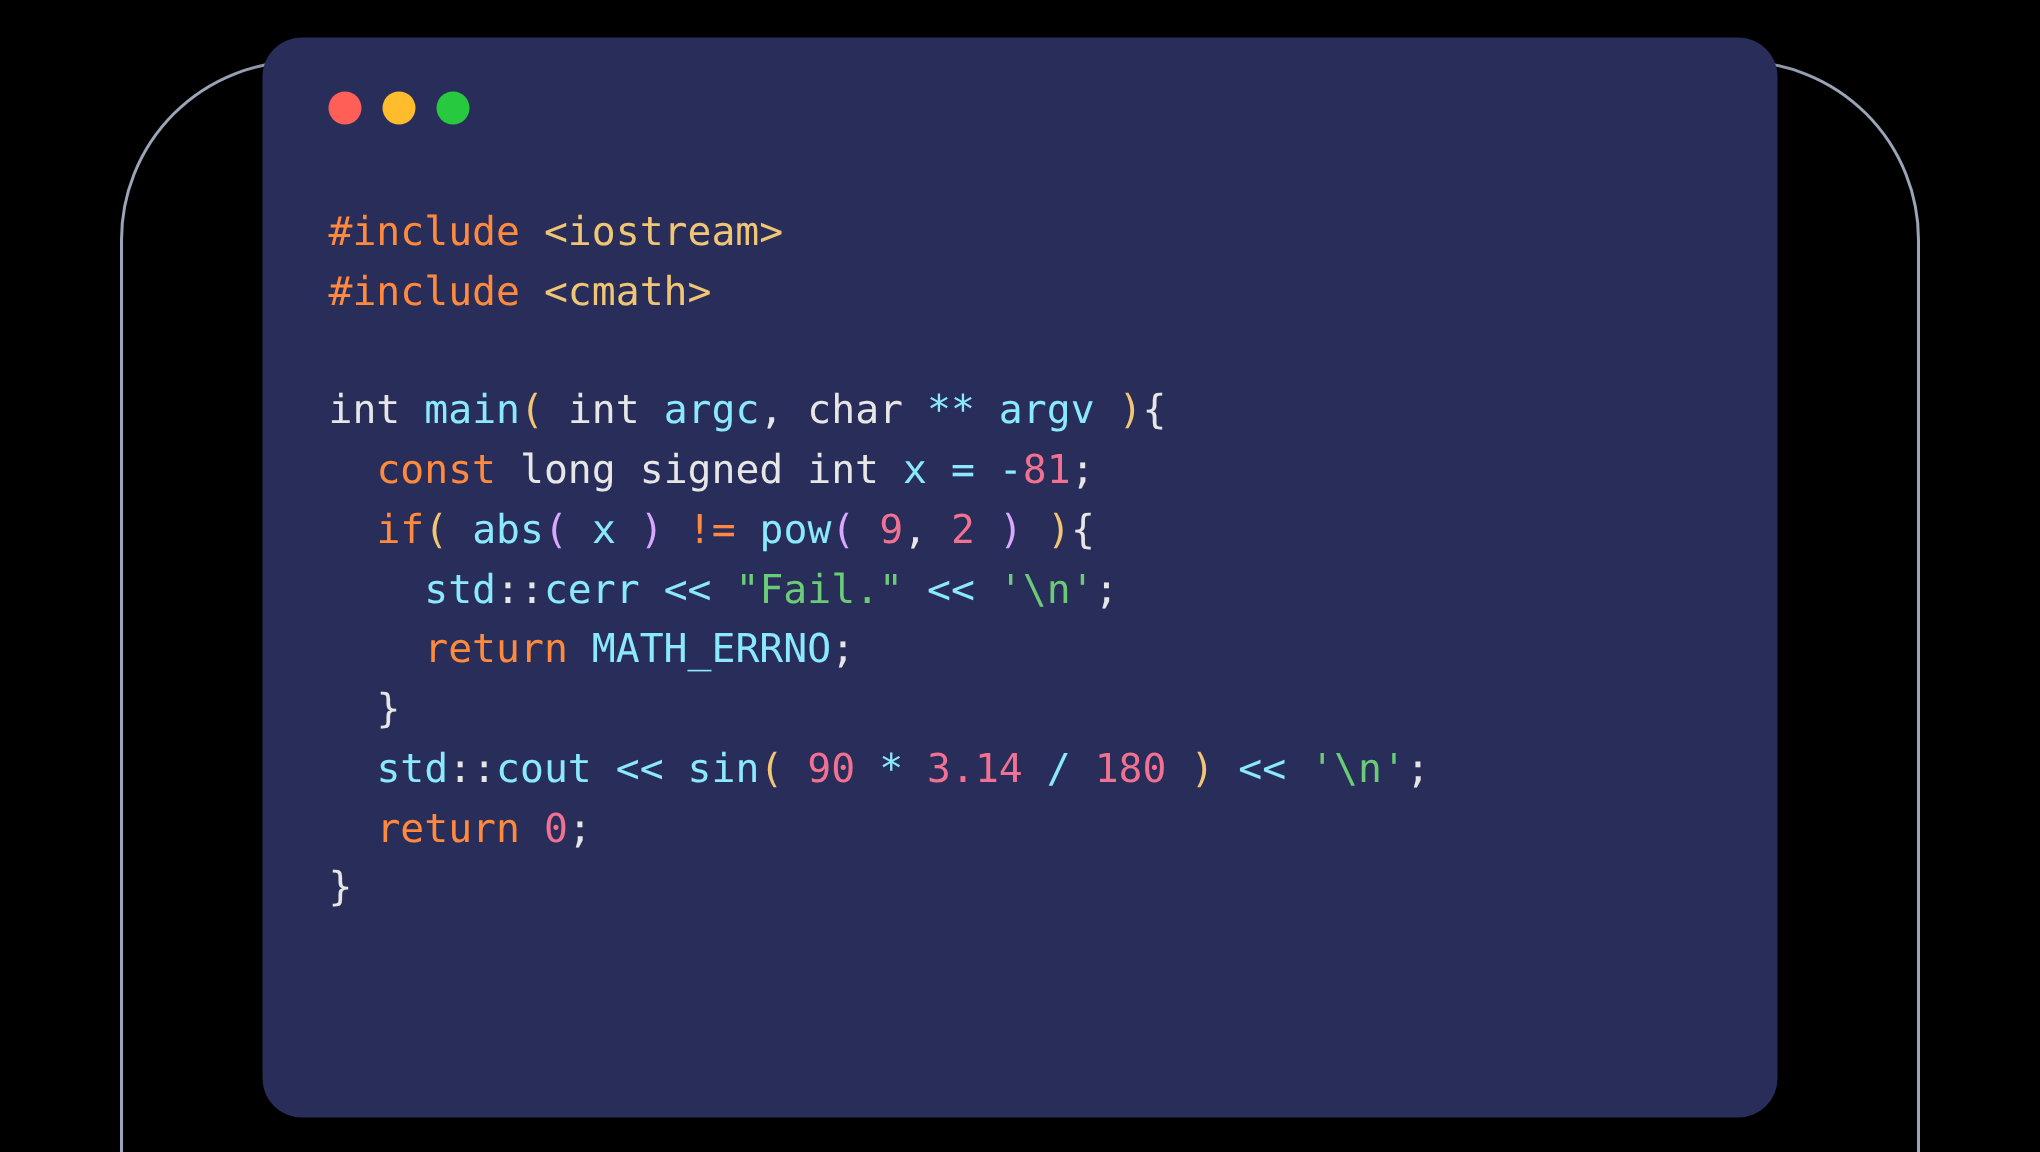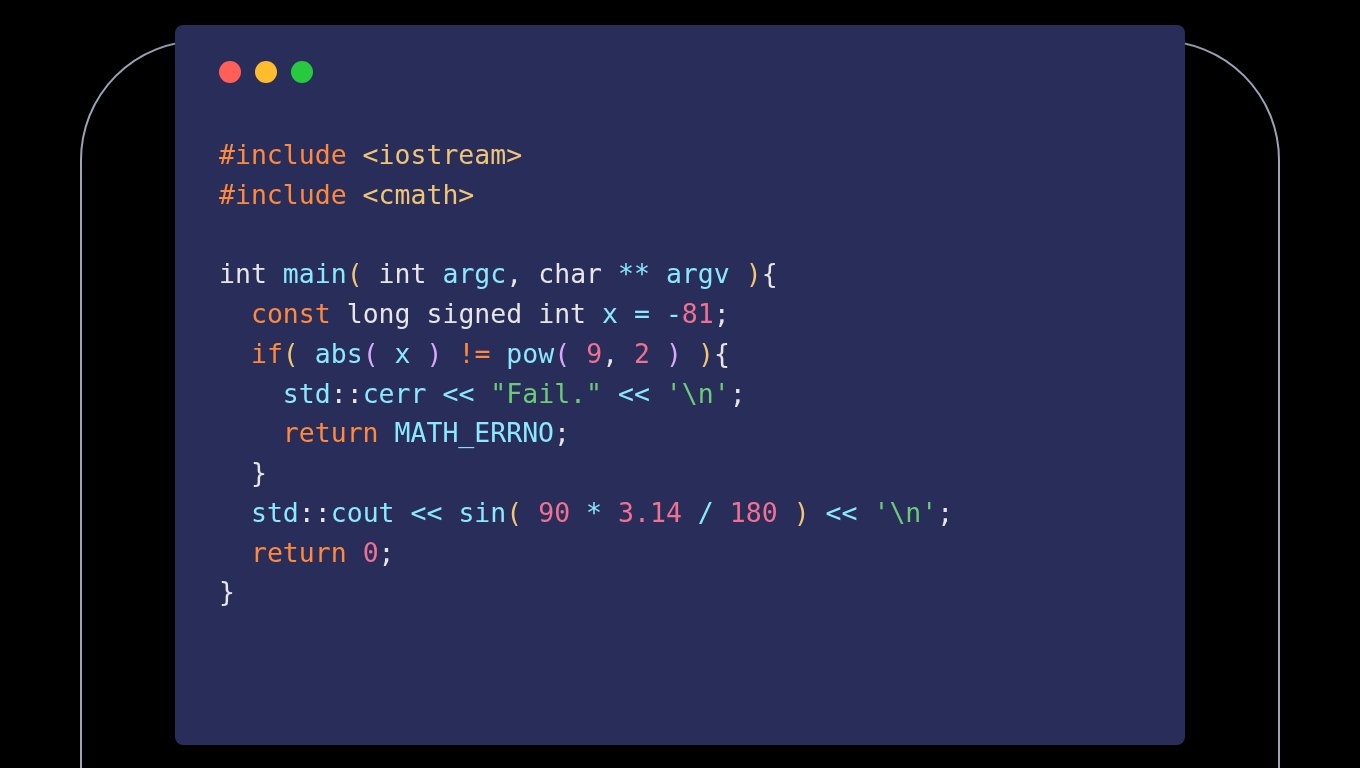--- a/index.html
+++ b/index.html
@@ -21,21 +21,21 @@
     border-radius: 120px;
     background: transparent;
   }
   .code-window {
     position: absolute;
     top: 25px;
     left: 175px;
     width: 1010px;
     height: 720px;
     background: #292D5A;
-    border-radius: 8px;
+    border-radius: 26px;
     padding: 36px 44px;
     box-shadow: 0 8px 40px rgba(0,0,0,0.3);
   }
   .traffic-lights {
     display: flex;
     gap: 14px;
     margin-bottom: 52px;
   }
   .traffic-light {
     width: 22px;

